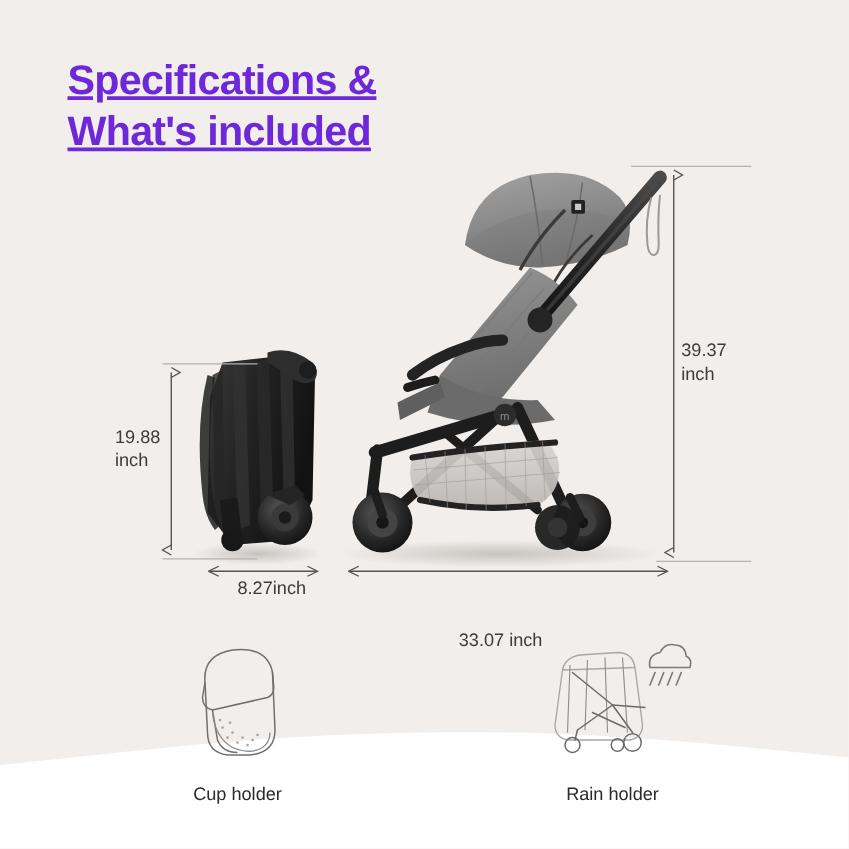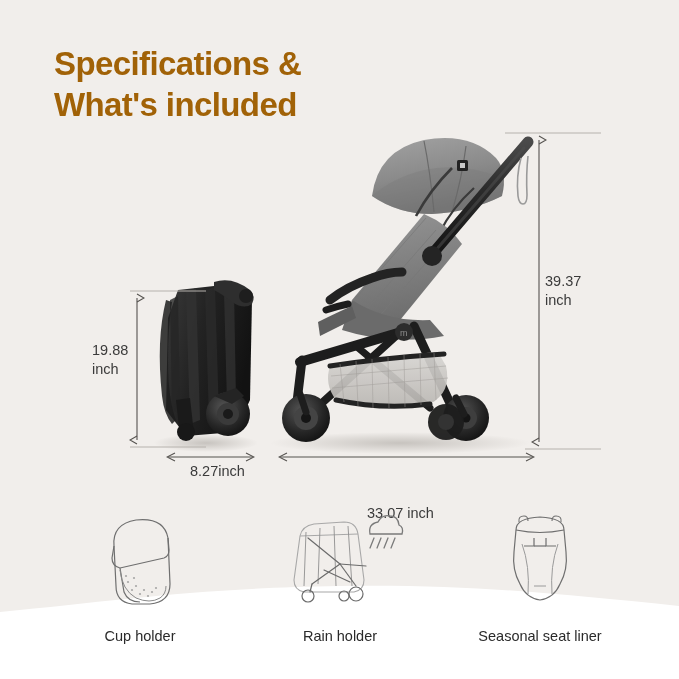--- a/index.html
+++ b/index.html
@@ -32,21 +32,22 @@
   
   #heading {
     position: absolute;
     left: 54px;
     top: 44px;
     width: 420px;
     font-size: 33px;
     line-height: 1.24;
     font-weight: bold;
     letter-spacing: -0.6px;
-    color: #a16207;
+    color: #6d28d9;
+    text-decoration: underline;
   }
   #heading .hline { display: block; white-space: nowrap; }
   
   .dim-label {
     position: absolute;
     font-size: 14.5px;
     line-height: 1.28;
     color: #3b3b3b;
     white-space: nowrap;
   }
@@ -342,34 +343,16 @@
           <path d="M92,26 Q90,16 100,14 Q104,6 112,8 Q120,8 121,17 Q126,19 124,26 Z"></path>
           <path d="M96,30 L92,40"></path>
             <path d="M103,30 L99,40"></path>
           <path d="M110,30 L106,40"></path>
             <path d="M117,30 L113,40"></path>
         </g>
       </svg>
       <div class="acc-label">Rain holder</div>
     </div>
 
-    <div class="acc-cell">
-      <svg class="acc-art" viewBox="0 0 124 104">
-        <g fill="none" stroke="#6f6f6f" stroke-width="1.2" stroke-linejoin="round">
-          <path d="M38,22 Q38,10 62,9 Q86,10 86,22 L88,44 Q90,62 82,76 Q76,90 62,92
-                   Q48,90 42,76 Q34,62 36,44 Z"></path>
-          <path d="M41,14 Q40,8 46,8 Q50,8 50,13" stroke-width="1.1"></path>
-          <path d="M74,13 Q74,8 78,8 Q84,8 83,14" stroke-width="1.1"></path>
-          <path d="M38,22 Q62,27 86,22"></path>
-          <path d="M46,38 L56,38 L56,30"></path>
-          <path d="M78,38 L68,38 L68,30"></path>
-          <path d="M56,38 L68,38"></path>
-          <path d="M44,36 Q52,58 50,86" stroke="#9a9a9a" stroke-width="1"></path>
-          <path d="M80,36 Q72,58 74,86" stroke="#9a9a9a" stroke-width="1"></path>
-          <path d="M56,78 L68,78" stroke="#9a9a9a" stroke-width="1"></path>
-        </g>
-      </svg>
-      <div class="acc-label">Seasonal seat liner</div>
-    </div>
 
 
   </div>
 </div>
 
 </body></html>

